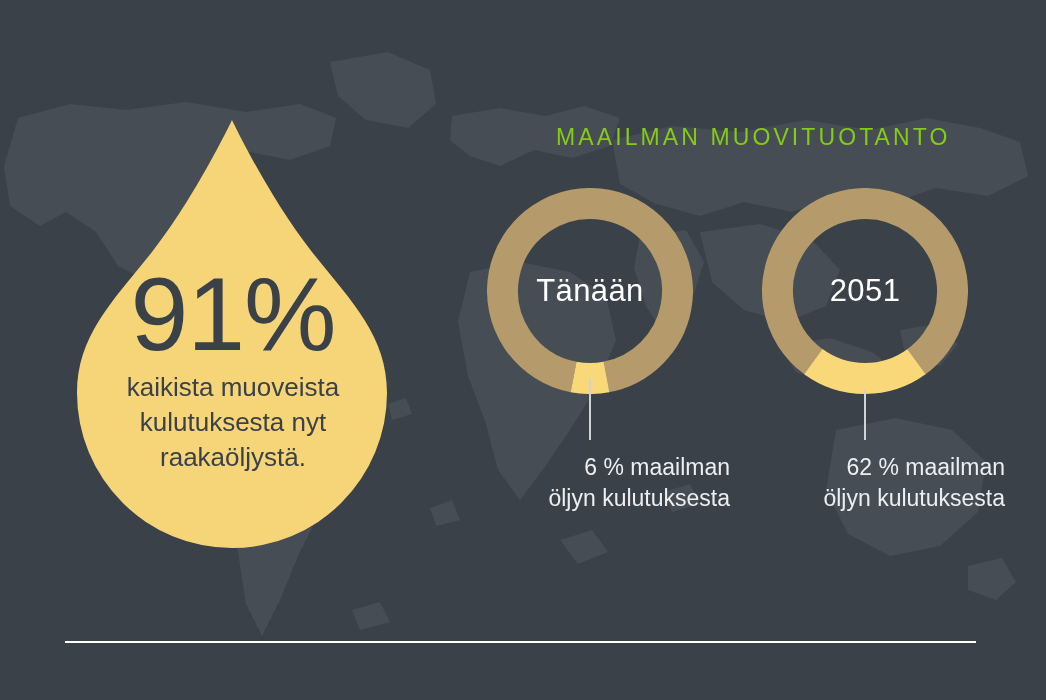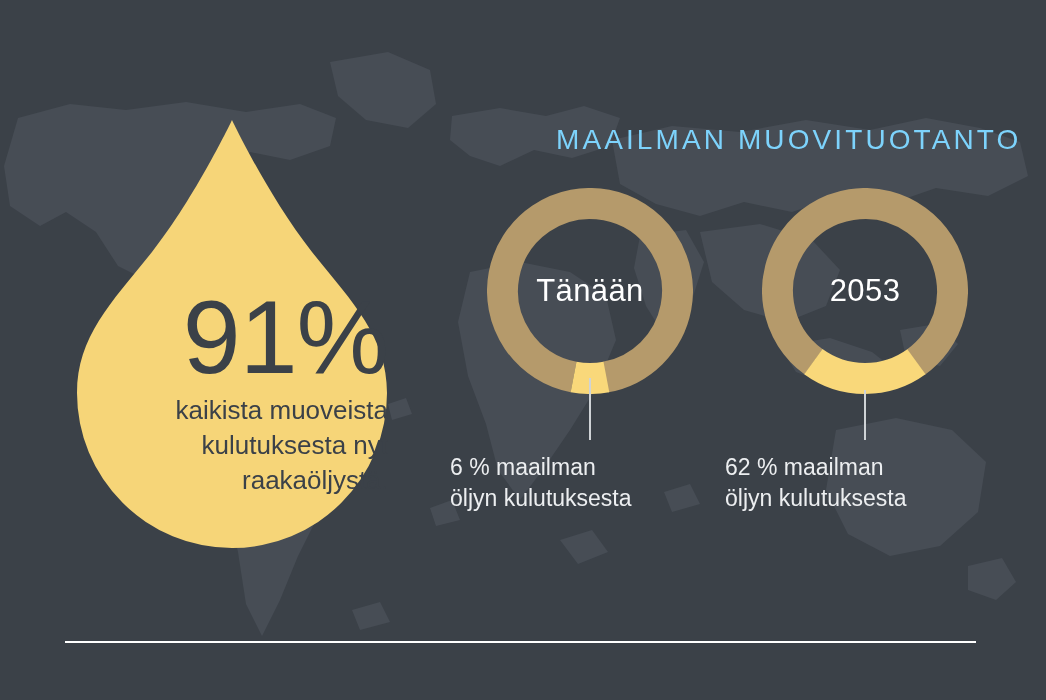--- a/index.html
+++ b/index.html
@@ -30,44 +30,44 @@
   
   #drop-group {
     position: absolute;
     left: 0; top: 0;
     width: 1046px;
     height: 700px;
   }
   .drop-text-block {
     position: absolute;
     left: 78px;
-    top: 285px;
+    top: 262px;
     width: 310px;
-    text-align: right;
+    text-align: center;
     color: #3b4148;
   }
   .drop-big {
     font-size: 104px;
     line-height: 104px;
     font-weight: 400;
     letter-spacing: -1px;
   }
   .drop-sub {
     margin-top: 4px;
     font-size: 26px;
     line-height: 35px;
     font-weight: 400;
   }
   
   #section-title {
     position: absolute;
     left: 556px;
     top: 124px;
-    color: #7dd3fc;
-    font-size: 28px;
+    color: #84cc16;
+    font-size: 23px;
     letter-spacing: 3.1px;
     font-weight: 400;
     white-space: nowrap;
   }
   .donut-wrap {
     position: absolute;
     width: 206px;
     height: 206px;
   }
   #donut-today-wrap { left: 487px; top: 188px; }
@@ -93,21 +93,21 @@
     position: absolute;
     width: 2px;
     background: #cfd3d6;
   }
   #leader-today { left: 589px; top: 378px; height: 62px; }
   #leader-2050  { left: 864px; top: 390px; height: 50px; }
 
   .caption {
     position: absolute;
     width: 280px;
-    text-align: left;
+    text-align: right;
     color: #eceef0;
     font-size: 23px;
     line-height: 31px;
     font-weight: 300;
   }
   #caption-today { left: 450px; top: 452px; }
   #caption-2050  { left: 725px; top: 452px; }
 
   #bottom-rule {
     position: absolute;
@@ -205,21 +205,21 @@
     <div>öljyn kulutuksesta</div>
   </div>
 
   <div class="donut-wrap" id="donut-2050-wrap">
     <svg width="206" height="206" viewBox="0 0 206 206" aria-hidden="true">
 
       <circle cx="103" cy="103" r="87.5" fill="none" stroke="#b59a6b" stroke-width="31" stroke-dasharray="439.82 109.96" transform="rotate(126.00 103 103)"></circle>
 
       <circle cx="103" cy="103" r="87.5" fill="none" stroke="#f9d87a" stroke-width="31" stroke-dasharray="109.96 439.82" transform="rotate(54.00 103 103)"></circle>
     </svg>
-    <div class="donut-center-label">2053</div>
+    <div class="donut-center-label">2051</div>
   </div>
   <div class="leader" id="leader-2050"></div>
   <div class="caption" id="caption-2050">
     <div>62 % maailman</div>
     <div>öljyn kulutuksesta</div>
   </div>
 
   <div id="bottom-rule"></div>
 </div>
 

